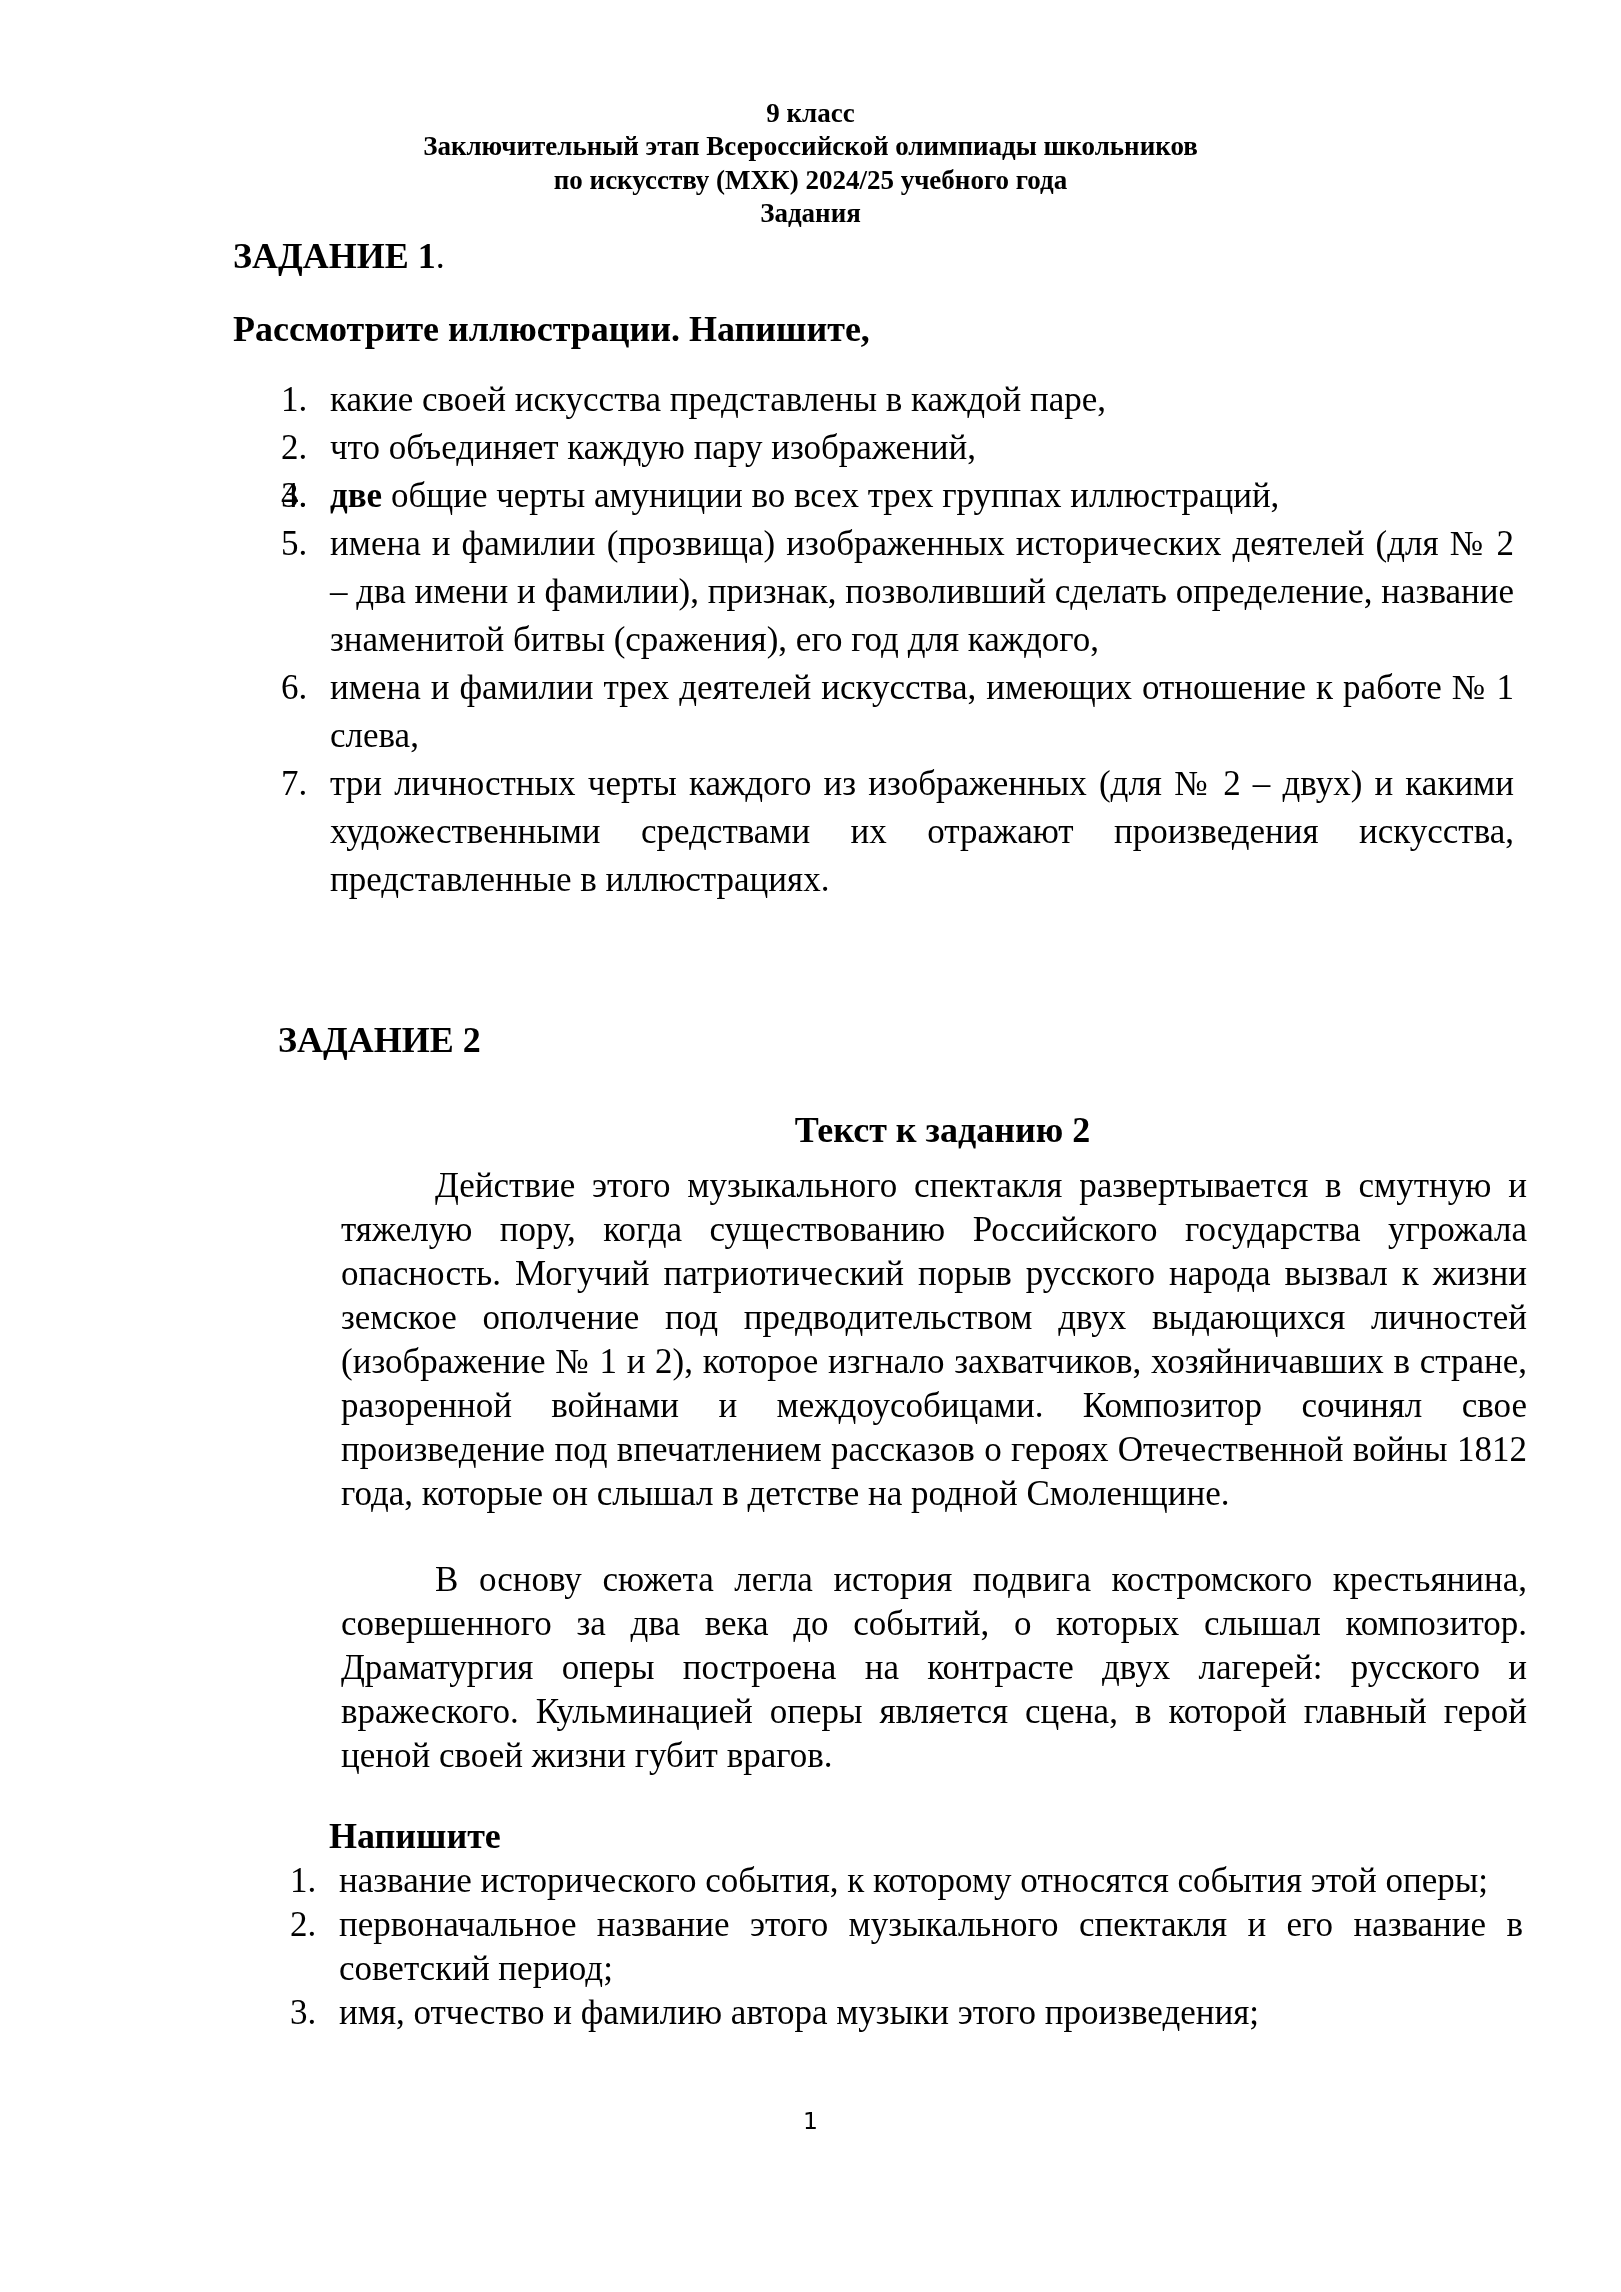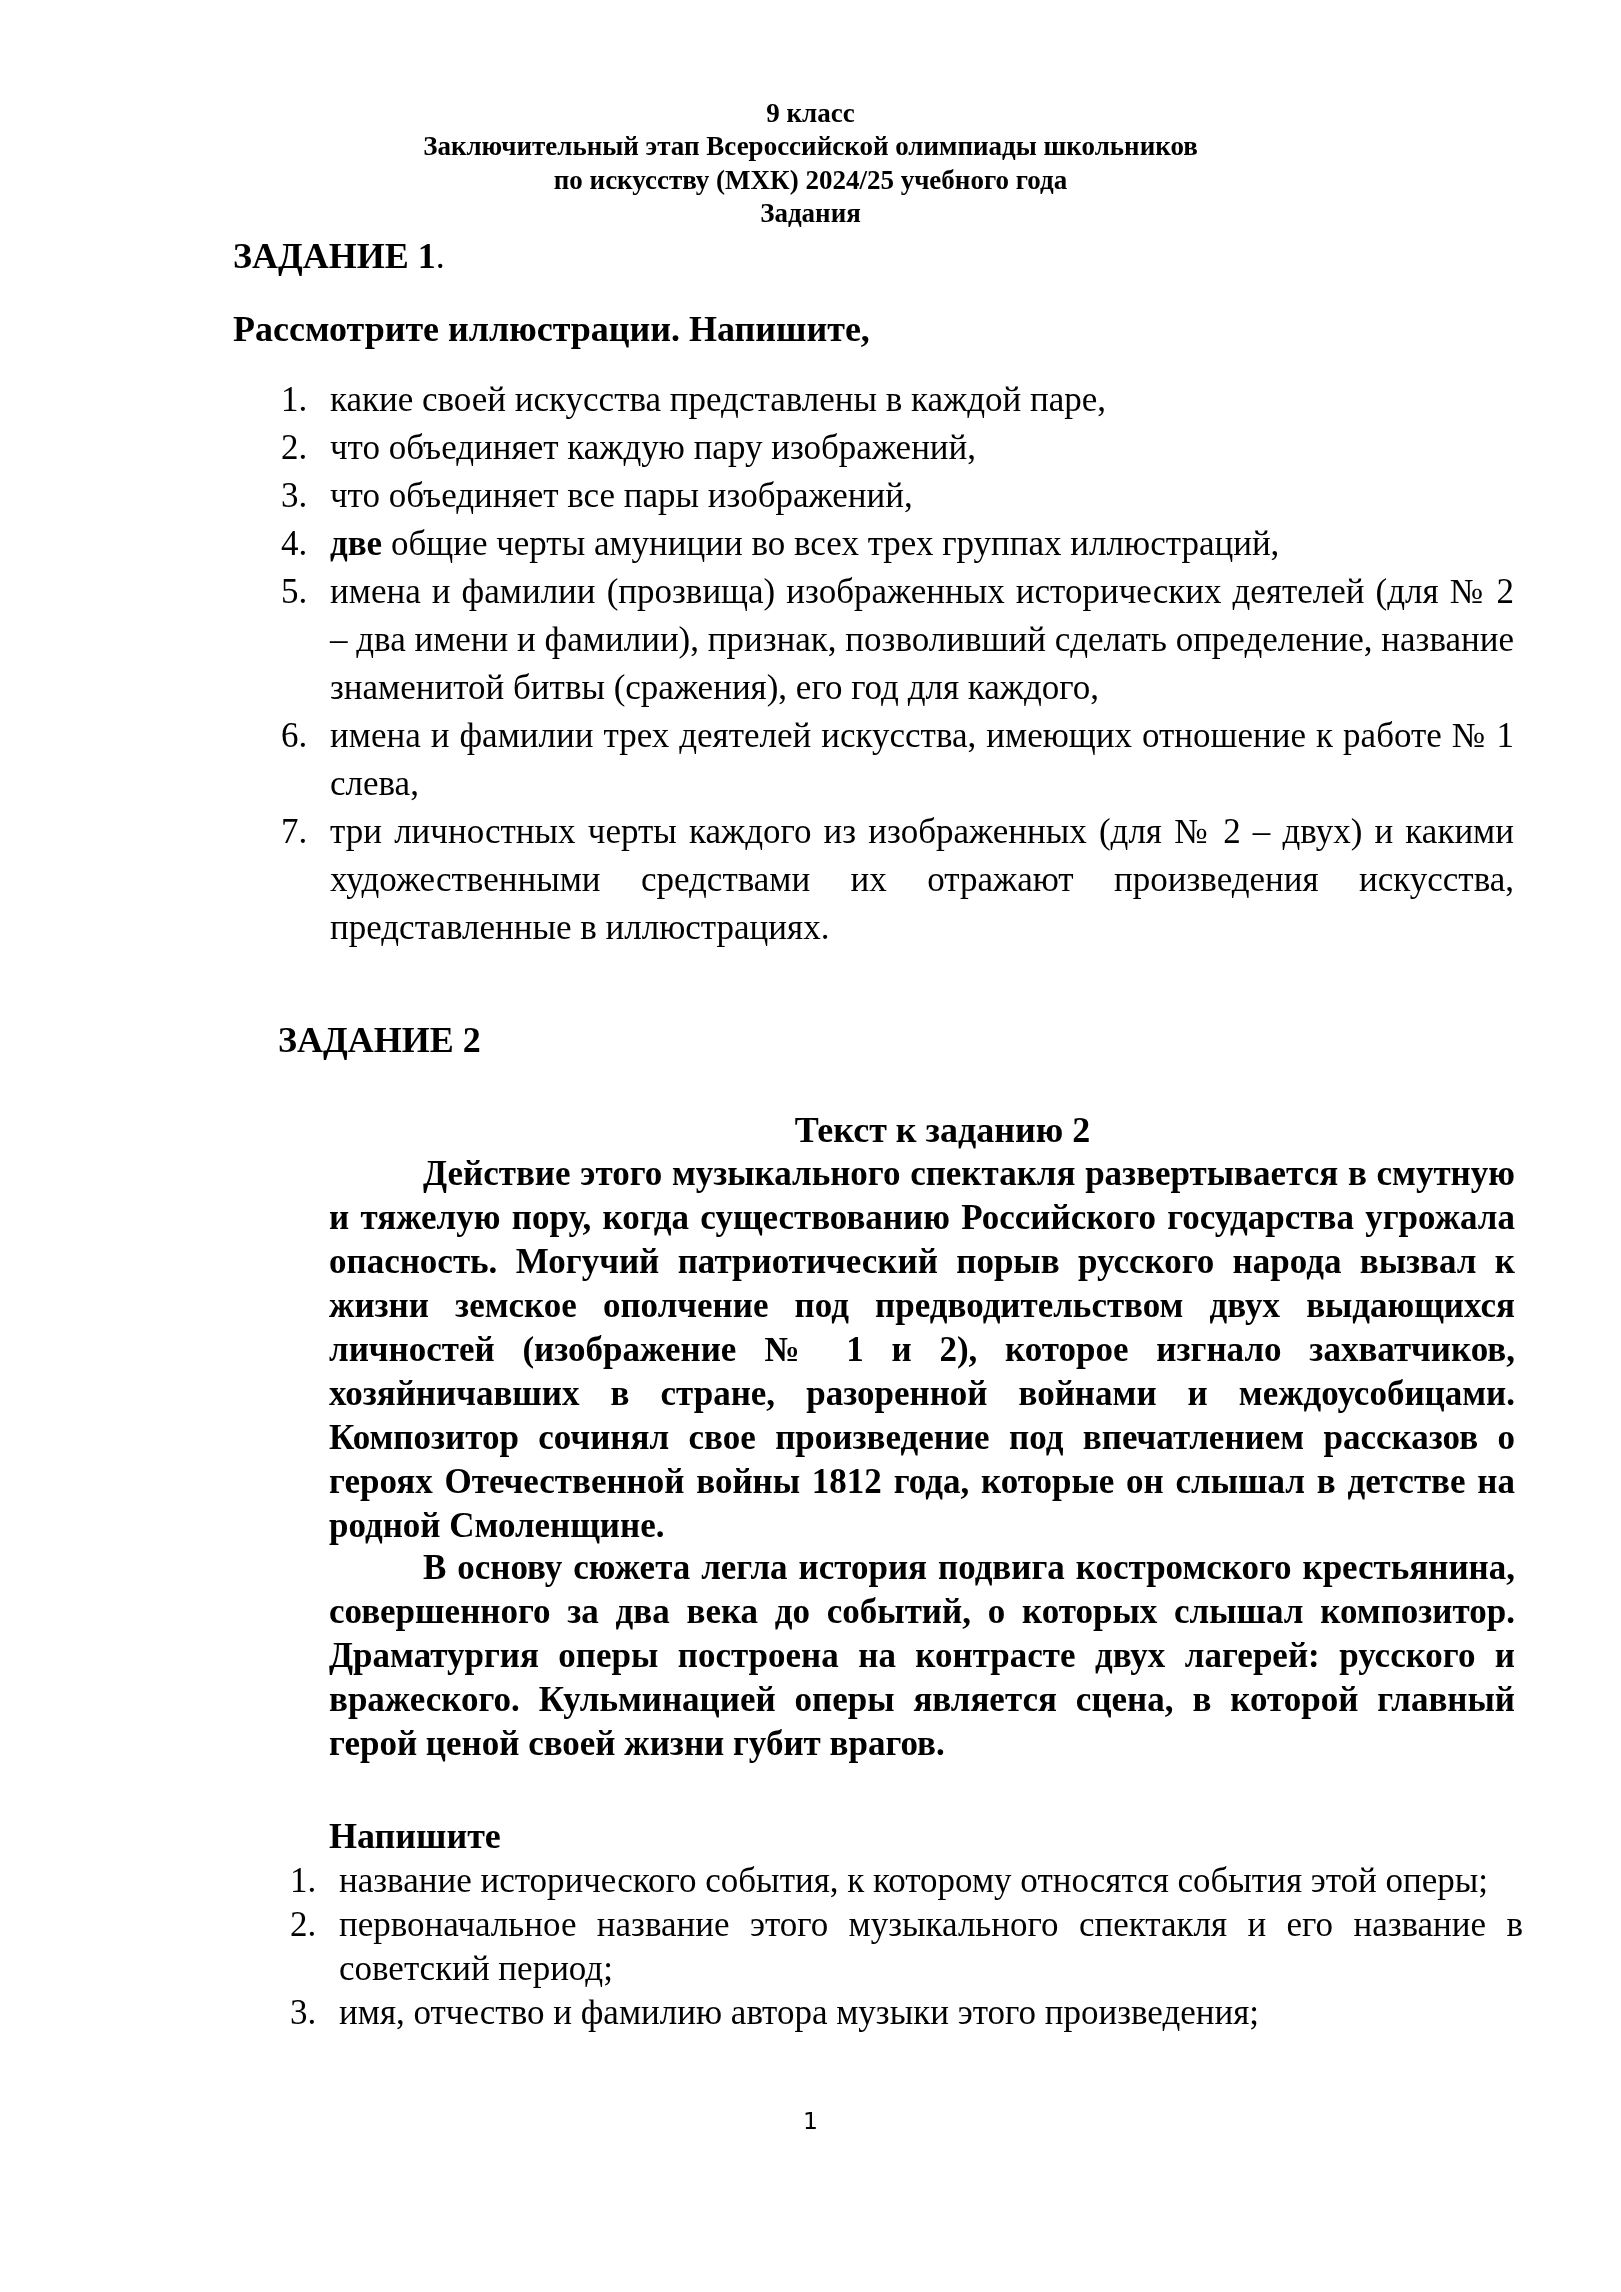--- a/index.html
+++ b/index.html
@@ -10,21 +10,21 @@
          font-weight: bold; font-size: 27px; line-height: 33px; }
   .h1 { position: absolute; left: 233px; font-weight: bold; font-size: 36px; line-height: 43px; }
   .h1 .dot { font-weight: normal; }
   .lead { position: absolute; left: 233px; font-weight: bold; font-size: 36px; line-height: 43px; }
   ol.list { position: absolute; margin: 0; padding: 0; list-style: none; font-size: 35px; }
   ol.list li { position: relative; padding-left: 49px; text-align: justify; text-align-last: left; }
   ol.list li .num { position: absolute; left: 0; top: 0; }
   #task1-list { left: 281px; top: 376px; width: 1233px; line-height: 48px; }
   #task2-list { left: 290px; top: 1859px; width: 1233px; line-height: 44px; }
   .para { position: absolute; left: 329px; width: 1186px; font-size: 35px; line-height: 44px;
-          text-align: justify; margin: 0; text-indent: 94px; font-weight: bold; }
+          text-align: justify; margin: 12px; text-indent: 94px; }
   .center-bold { position: absolute; left: 233px; width: 1282px; text-align: center;
                  font-weight: bold; font-size: 36px; line-height: 43px; padding-left: 137px; box-sizing: border-box; }
   .pagenum { position: absolute; left: 0; width: 1621px; top: 2107px; text-align: center;
              font-family: "DejaVu Sans", "Liberation Sans", sans-serif; font-size: 23.5px; }
 </style>
 </head>
 <body>
 
 <div class="page">
 
@@ -32,21 +32,21 @@
   <div class="hdr" style="top:130px;">Заключительный этап Всероссийской олимпиады школьников</div>
   <div class="hdr" style="top:164px;">по искусству (МХК) 2024/25 учебного года</div>
   <div class="hdr" style="top:197px;">Задания</div>
 
   <div class="h1" style="top:235px;"><span>ЗАДАНИЕ 1</span><span class="dot">.</span></div>
   <div class="lead" style="top:308px;">Рассмотрите иллюстрации. Напишите,</div>
 
   <ol class="list" id="task1-list">
     <li><span class="num">1.</span><span>какие своей искусства представлены в каждой паре,</span></li>
     <li><span class="num">2.</span><span>что объединяет каждую пару изображений,</span></li>
-    <li><span class="num">3.</span><span>что объединяет все пары изображений,</span></li>
+    <li><span class="num">3.</span></li>
     <li><span class="num">4.</span><b>две</b><span> общие черты амуниции во всех трех группах иллюстраций,</span></li>
     <li><span class="num">5.</span><span>имена и фамилии (прозвища) изображенных исторических деятелей (для № 2 – два имени и фамилии), признак, позволивший сделать определение, название знаменитой битвы (сражения), его год для каждого,</span></li>
     <li><span class="num">6.</span><span>имена и фамилии трех деятелей искусства, имеющих отношение к работе № 1 слева,</span></li>
     <li><span class="num">7.</span><span>три личностных черты каждого из изображенных (для № 2 – двух) и какими художественными средствами их отражают произведения искусства, представленные в иллюстрациях.</span></li>
   </ol>
 
   <div class="h1" style="top:1019px;margin-left:45px;">ЗАДАНИЕ 2</div>
   <div class="center-bold" style="top:1109px;">Текст к заданию 2</div>
 
   <p class="para" style="top:1152px;">Действие этого музыкального спектакля развертывается в смутную и тяжелую пору, когда существованию Российского государства угрожала опасность. Могучий патриотический порыв русского народа вызвал к жизни земское ополчение под предводительством двух выдающихся личностей (изображение № 1 и 2), которое изгнало захватчиков, хозяйничавших в стране, разоренной войнами и междоусобицами. Композитор сочинял свое произведение под впечатлением рассказов о героях Отечественной войны 1812 года, которые он слышал в детстве на родной Смоленщине.</p>

